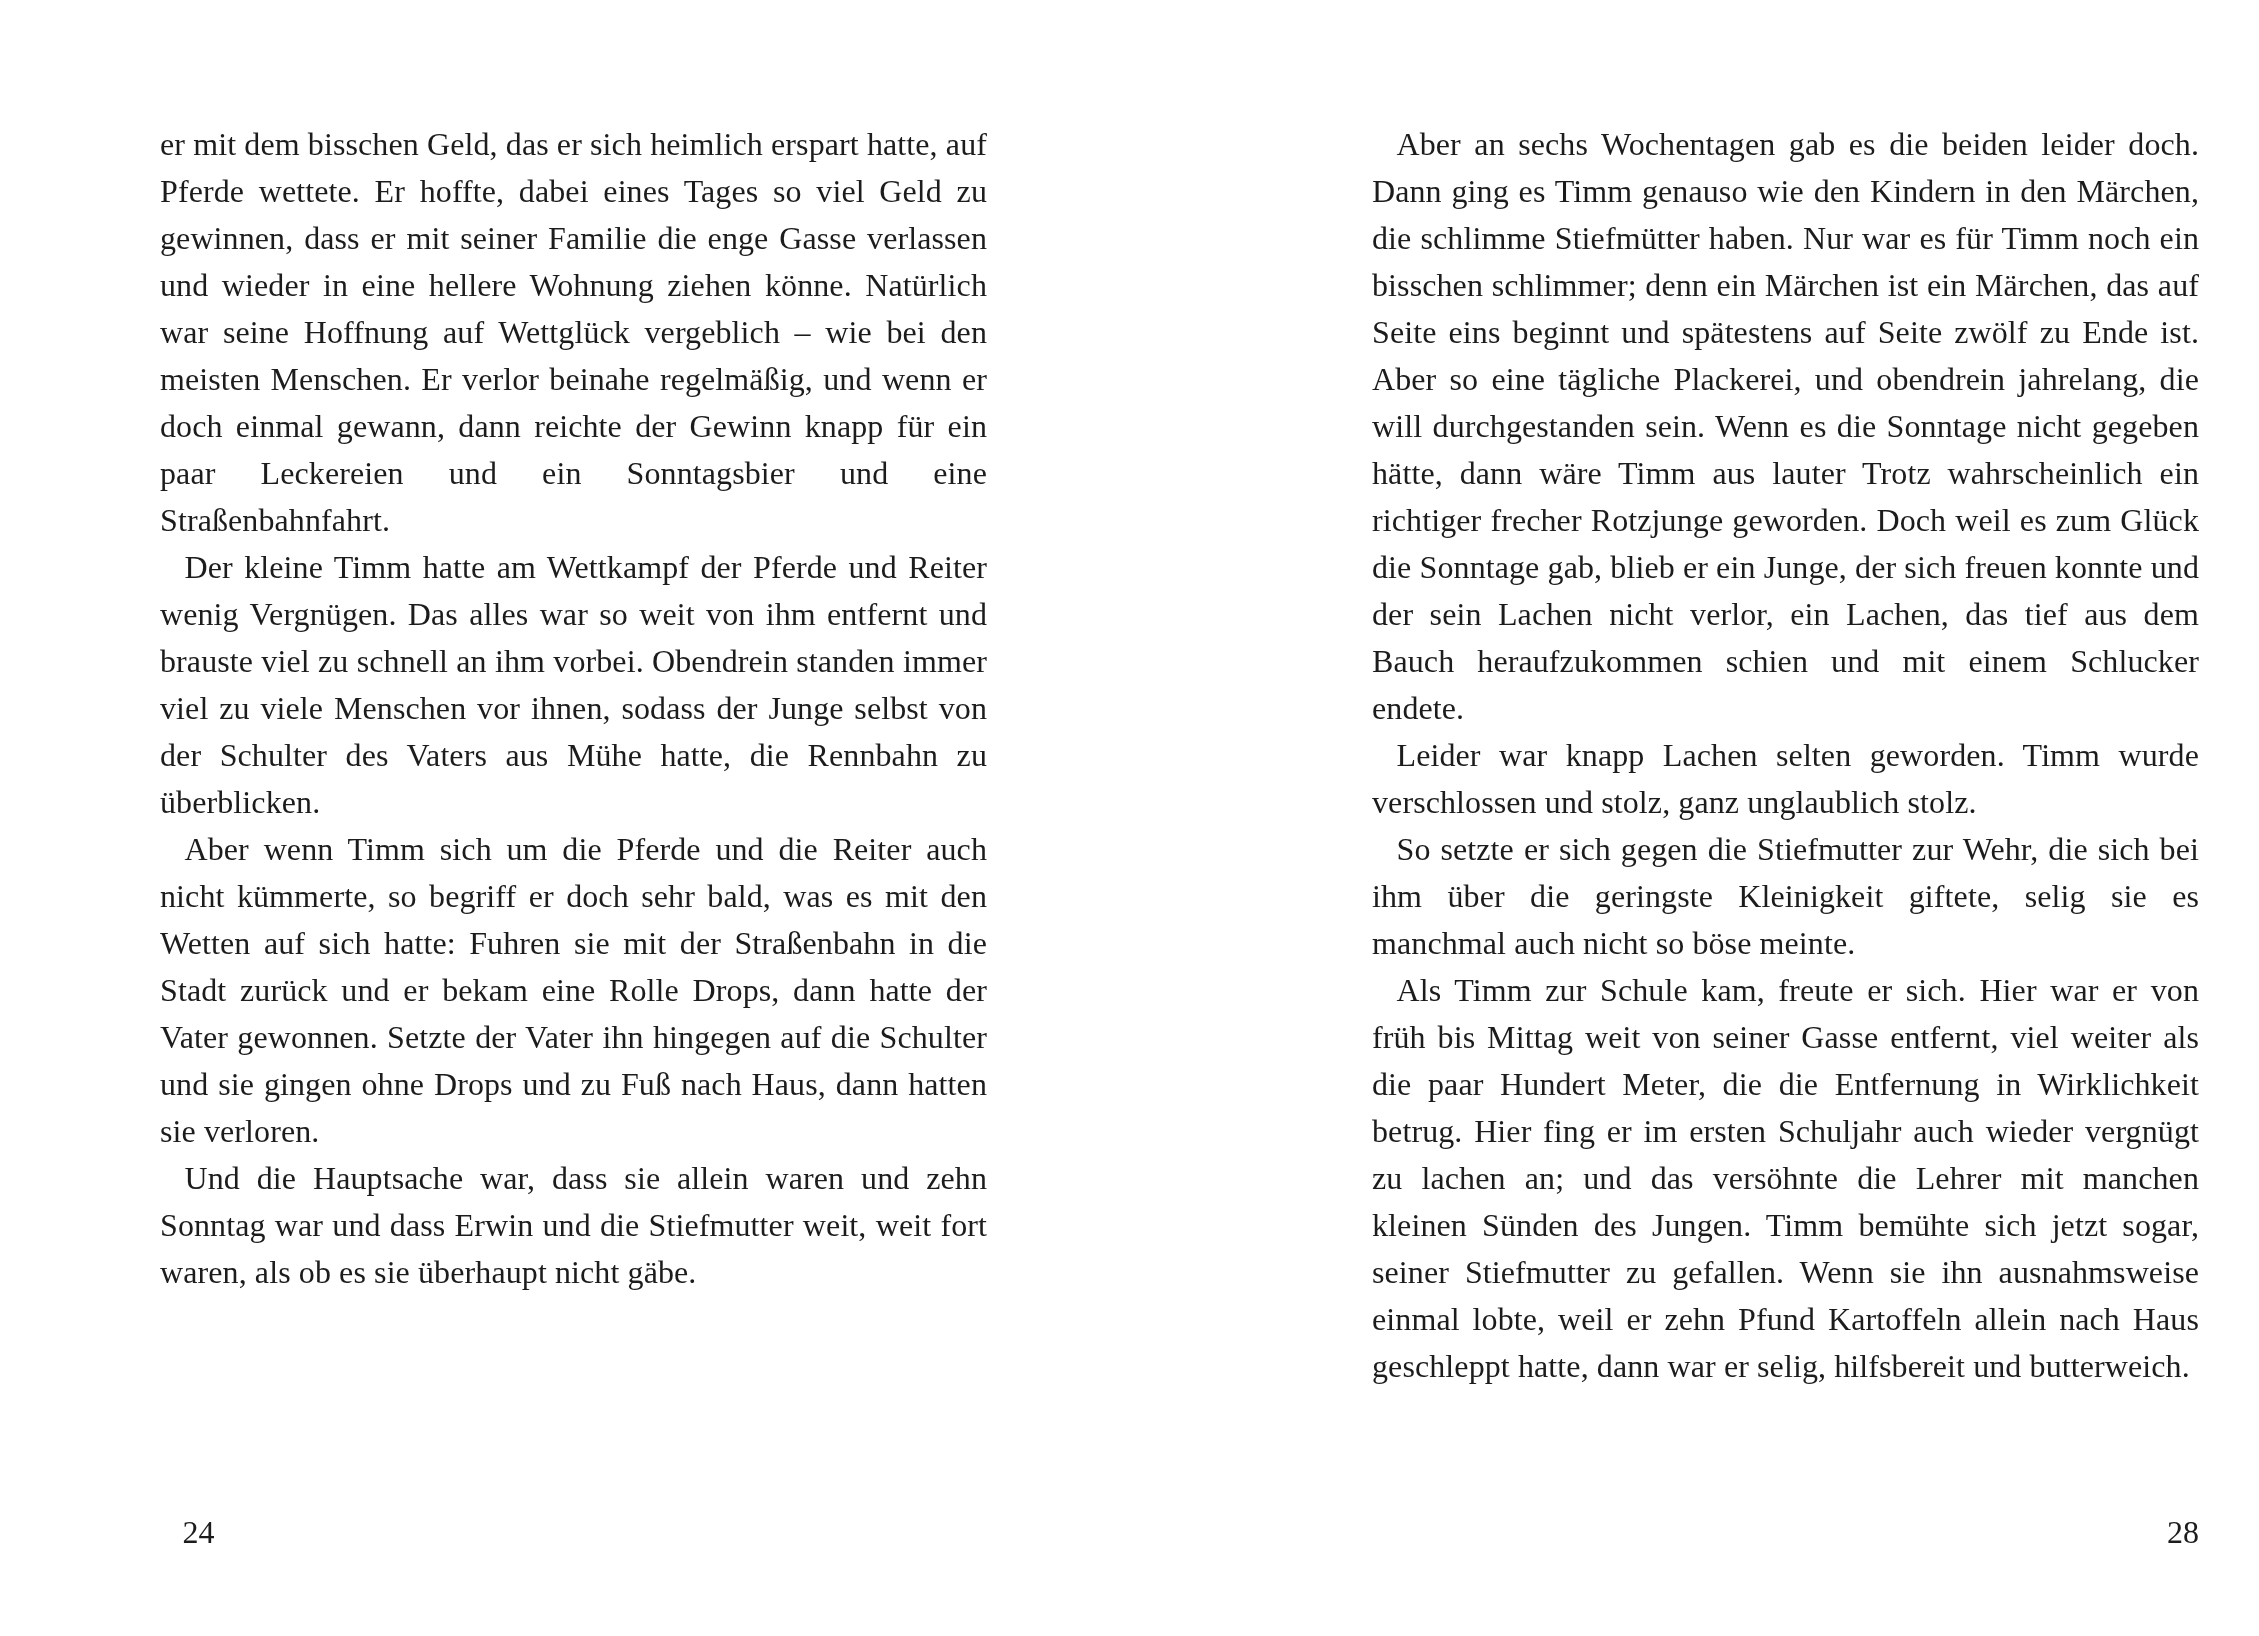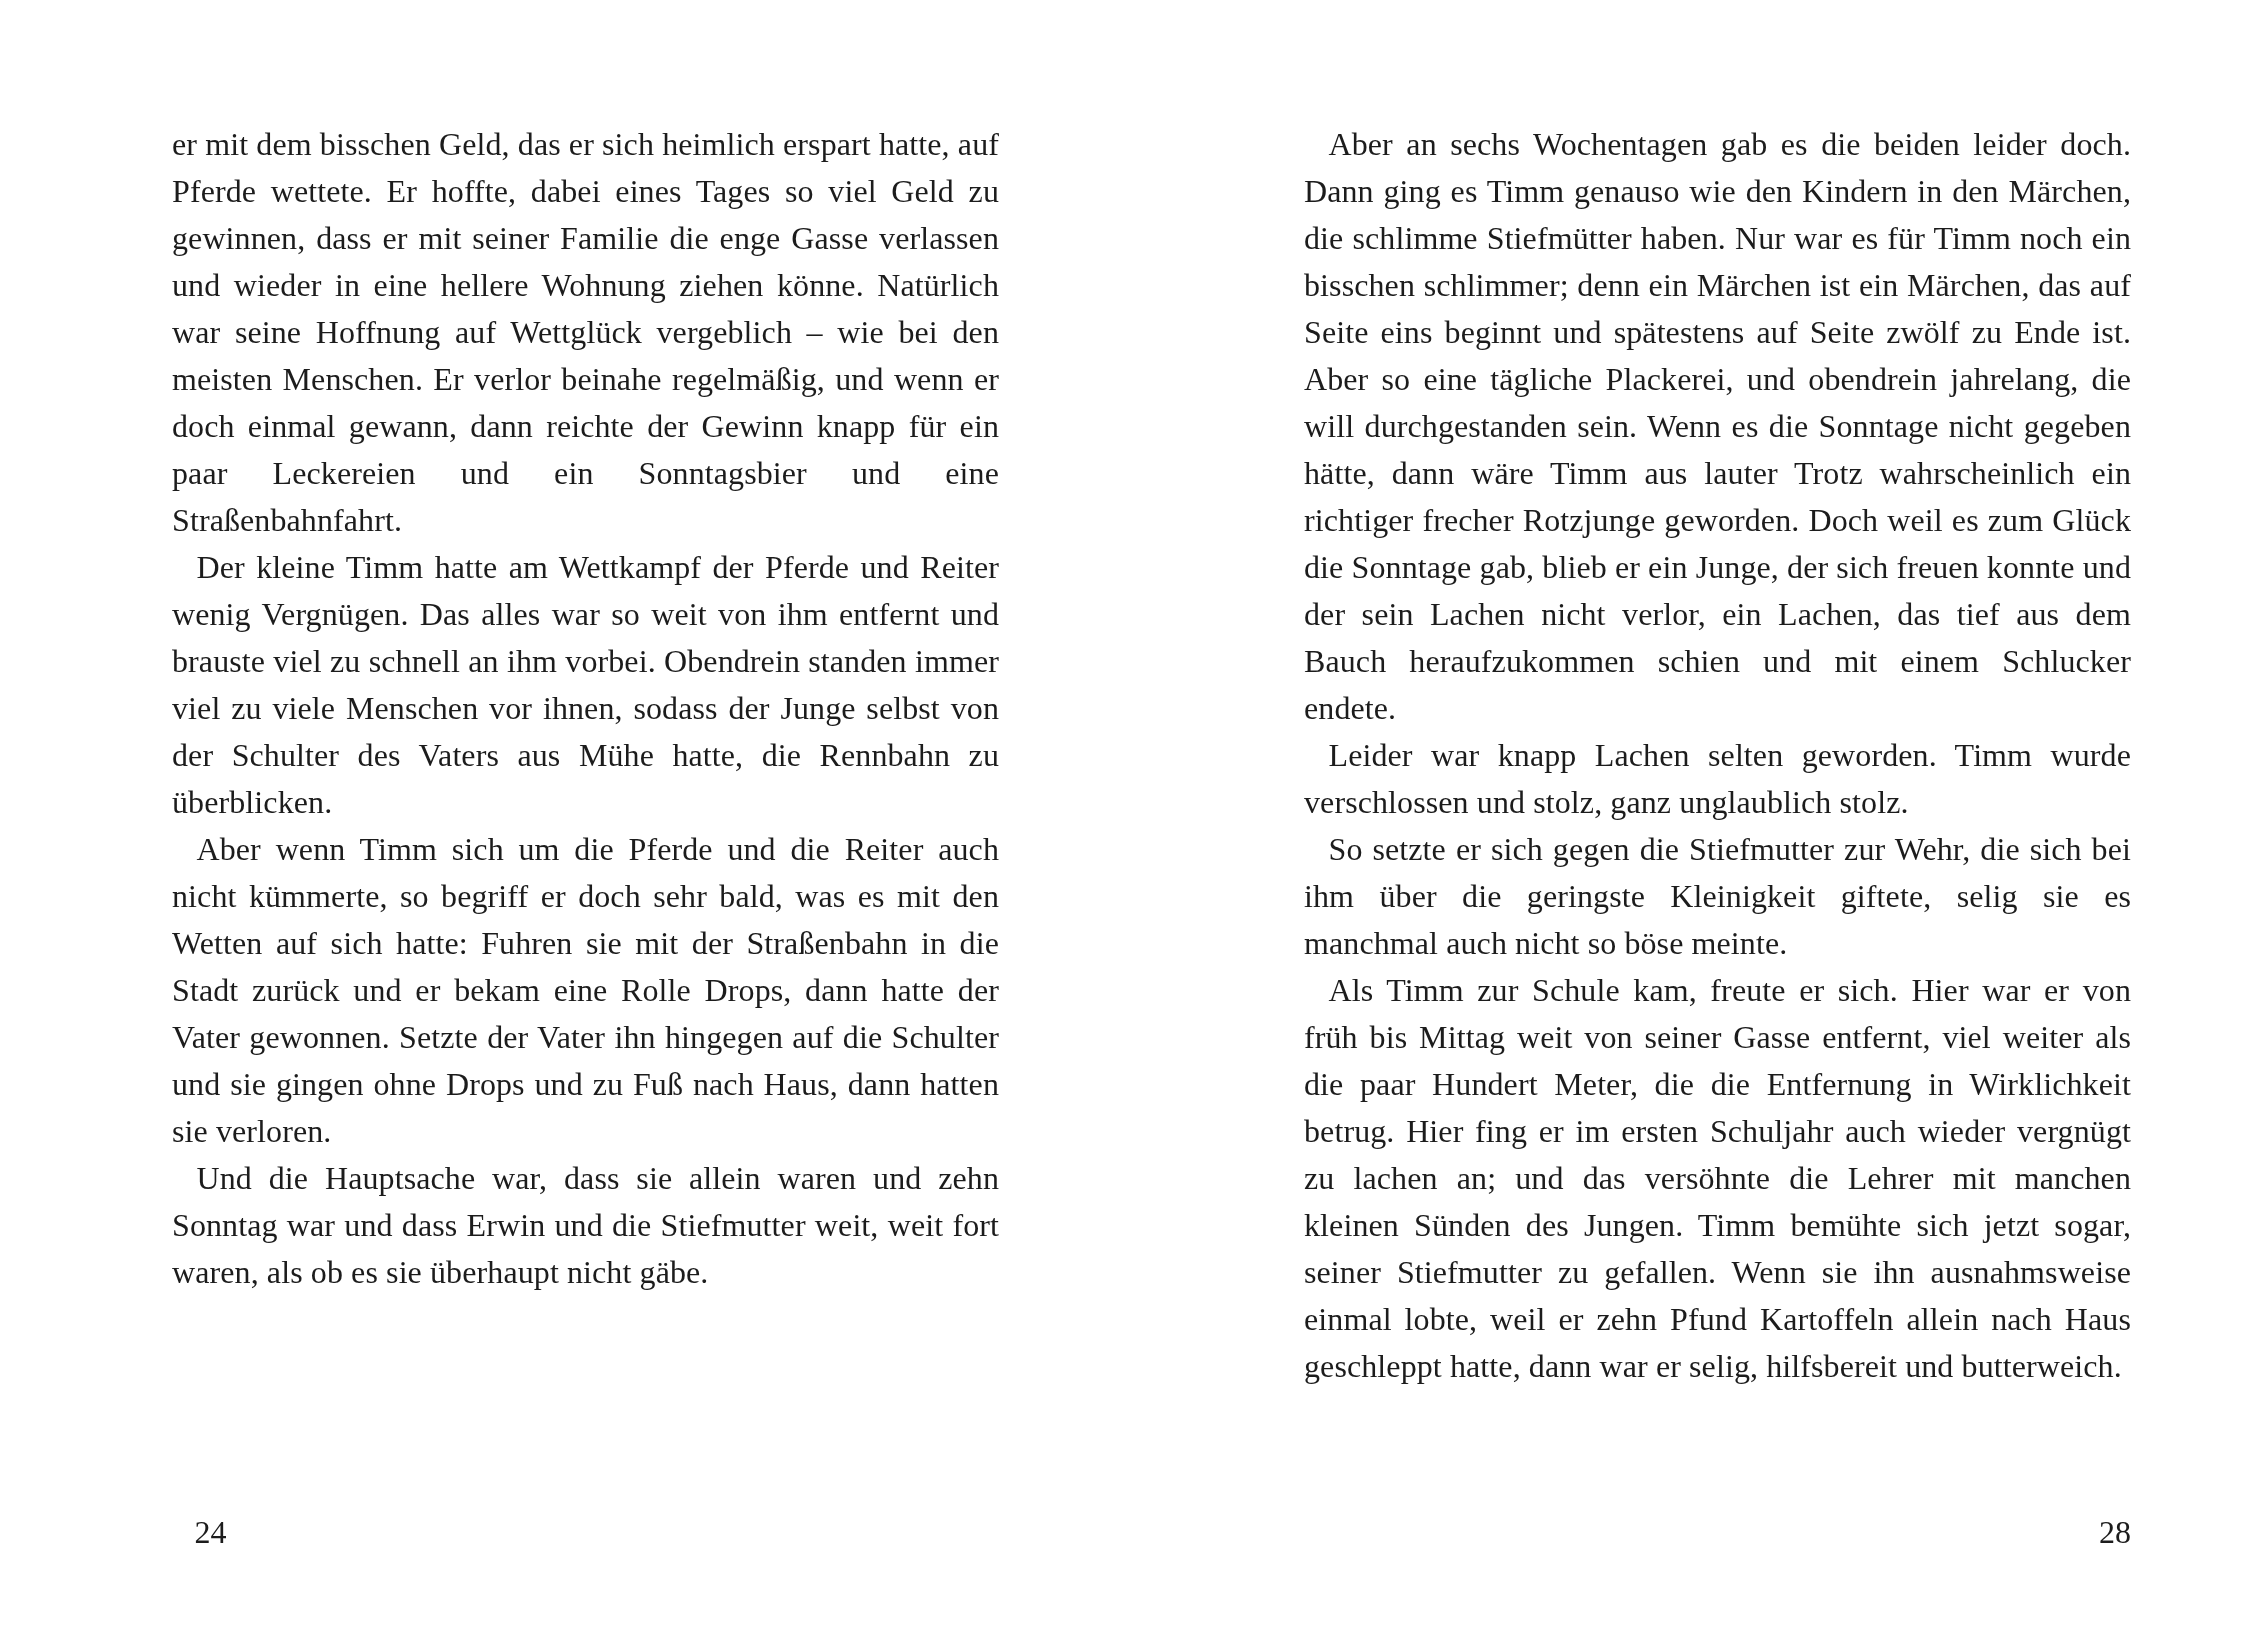--- a/index.html
+++ b/index.html
@@ -16,22 +16,22 @@
   .spread {
     position: absolute;
     inset: 0;
   }
   .page {
     position: absolute;
     top: 121px;
     width: 827px;
     height: 1450px;
   }
-  .page-left  { left: 172px; }
-  .page-right { left: 1304px; }
+  .page-left  { left: 160px; }
+  .page-right { left: 1372px; }
   .page-text {
     font-size: 32px;
     line-height: 47px;
     text-align: justify;
     letter-spacing: 0.1px;
     hyphens: auto;
     -webkit-hyphens: auto;
   }
   .para {
     margin: 0;

